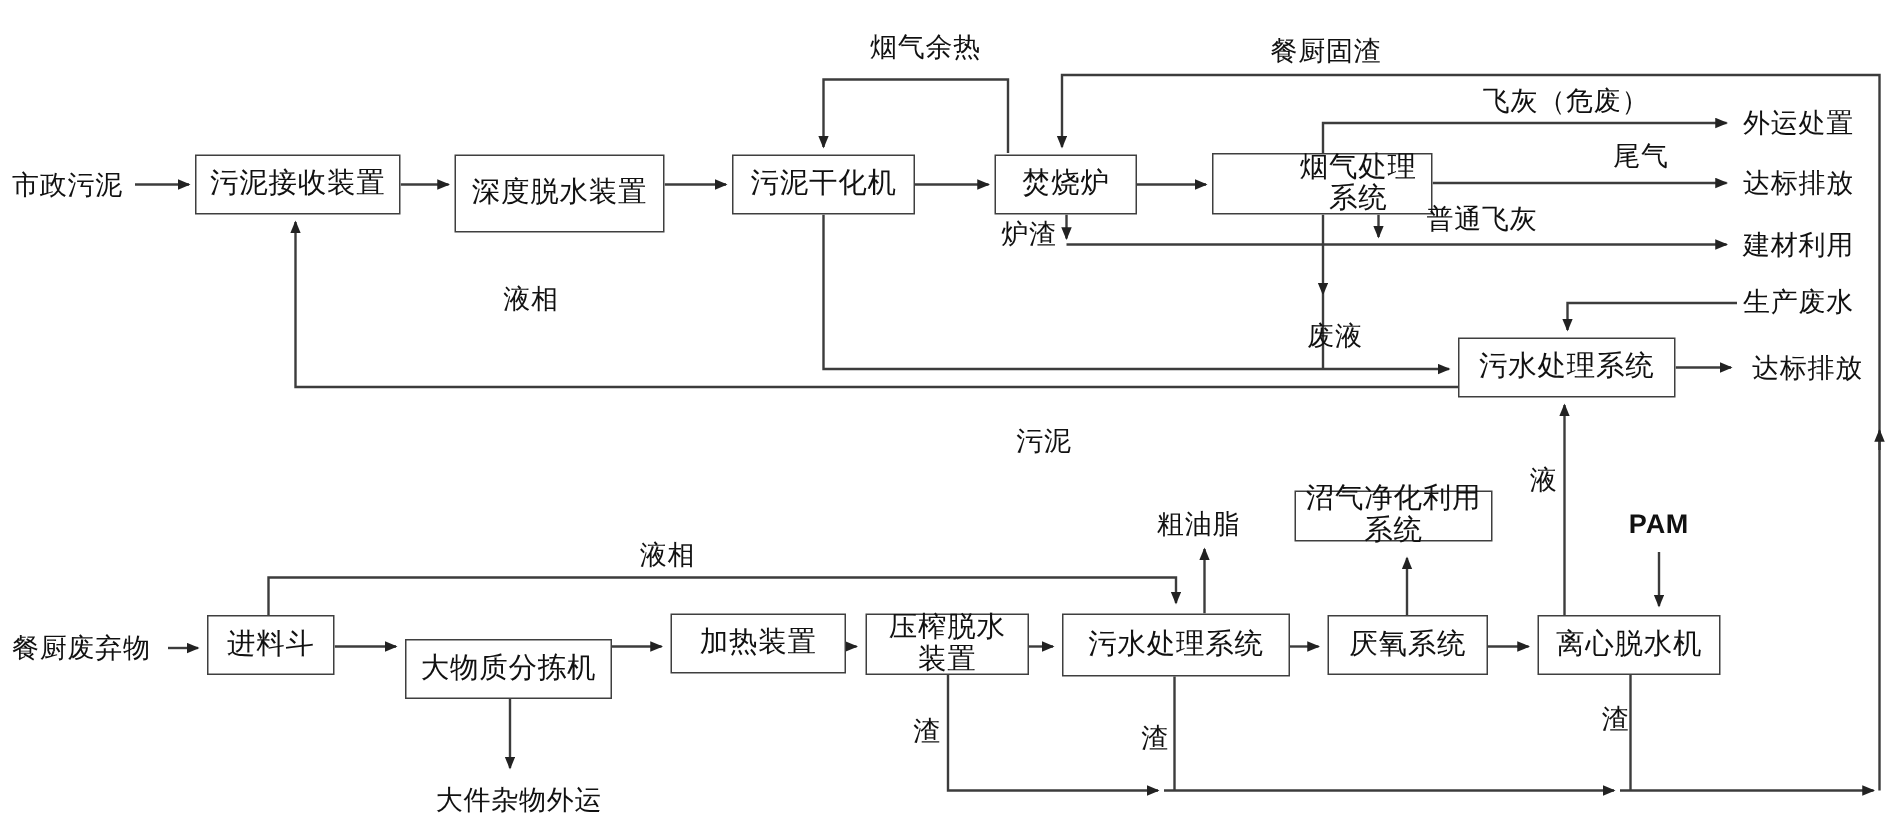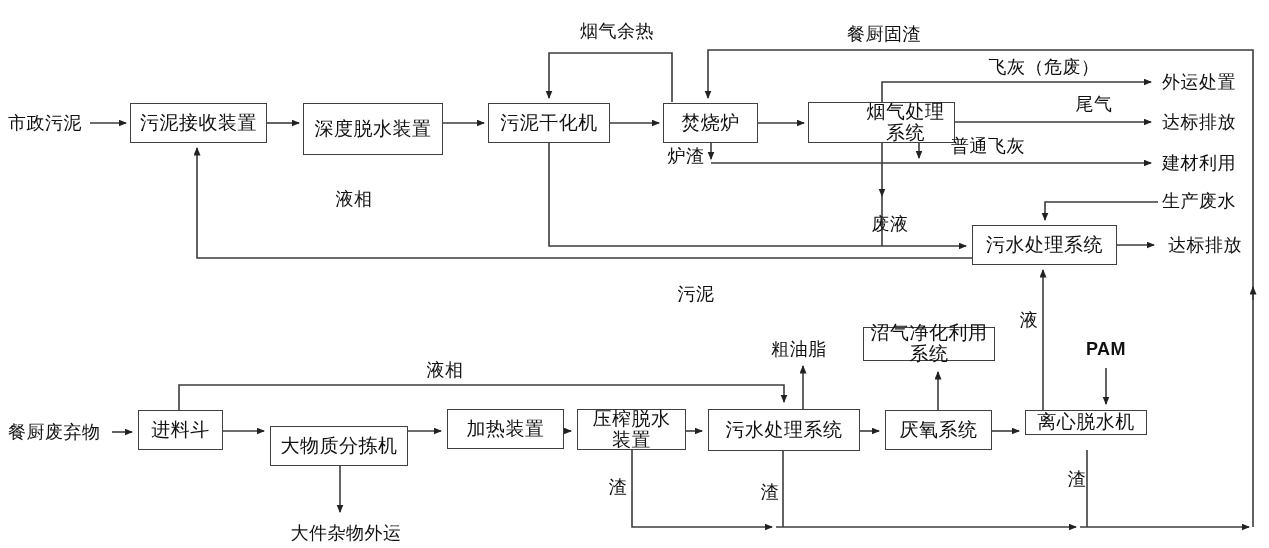--- a/index.html
+++ b/index.html
@@ -81,21 +81,21 @@
       <div class="node" style="left: 972px; top: 225px; width: 145px; height: 40px;">污水处理系统</div>
       <div class="node" style="left: 863px; top: 327px; width: 132px; height: 34px;">沼气净化利用
 系统</div>
       <div class="node" style="left: 138px; top: 410px; width: 85px; height: 40px;">进料斗</div>
       <div class="node" style="left: 270px; top: 410px; width: 138px; height: 40px; margin-top: 16px;">大物质分拣机</div>
       <div class="node" style="left: 447px; top: 409px; width: 117px; height: 40px;">加热装置</div>
       <div class="node" style="left: 577px; top: 409px; width: 109px; height: 41px;">压榨脱水
 装置</div>
       <div class="node" style="left: 708px; top: 409px; width: 152px; height: 42px;">污水处理系统</div>
       <div class="node" style="left: 885px; top: 410px; width: 107px; height: 40px;">厌氧系统</div>
-      <div class="node" style="left: 1025px; top: 410px; width: 122px; height: 25px;">离心脱水机</div>
+      <div class="node" style="left: 1025px; top: 410px; width: 122px; height: 40px;">离心脱水机</div>
       <div class="lbl left" style="left: 8px; top: 123px;">市政污泥</div>
       <div class="lbl center" style="left: 617px; top: 31px;">烟气余热</div>
       <div class="lbl center" style="left: 884px; top: 34px;">餐厨固渣</div>
       <div class="lbl center" style="left: 1044px; top: 67px;">飞灰（危废）</div>
       <div class="lbl center" style="left: 1094px; top: 104px;">尾气</div>
       <div class="lbl center" style="left: 988px; top: 146px;">普通飞灰</div>
       <div class="lbl center" style="left: 686px; top: 156px;">炉渣</div>
       <div class="lbl center" style="left: 890px; top: 196px; margin-top: 28px;">废液</div>
       <div class="lbl center" style="left: 354px; top: 199px;">液相</div>
       <div class="lbl center" style="left: 696px; top: 294px;">污泥</div>

